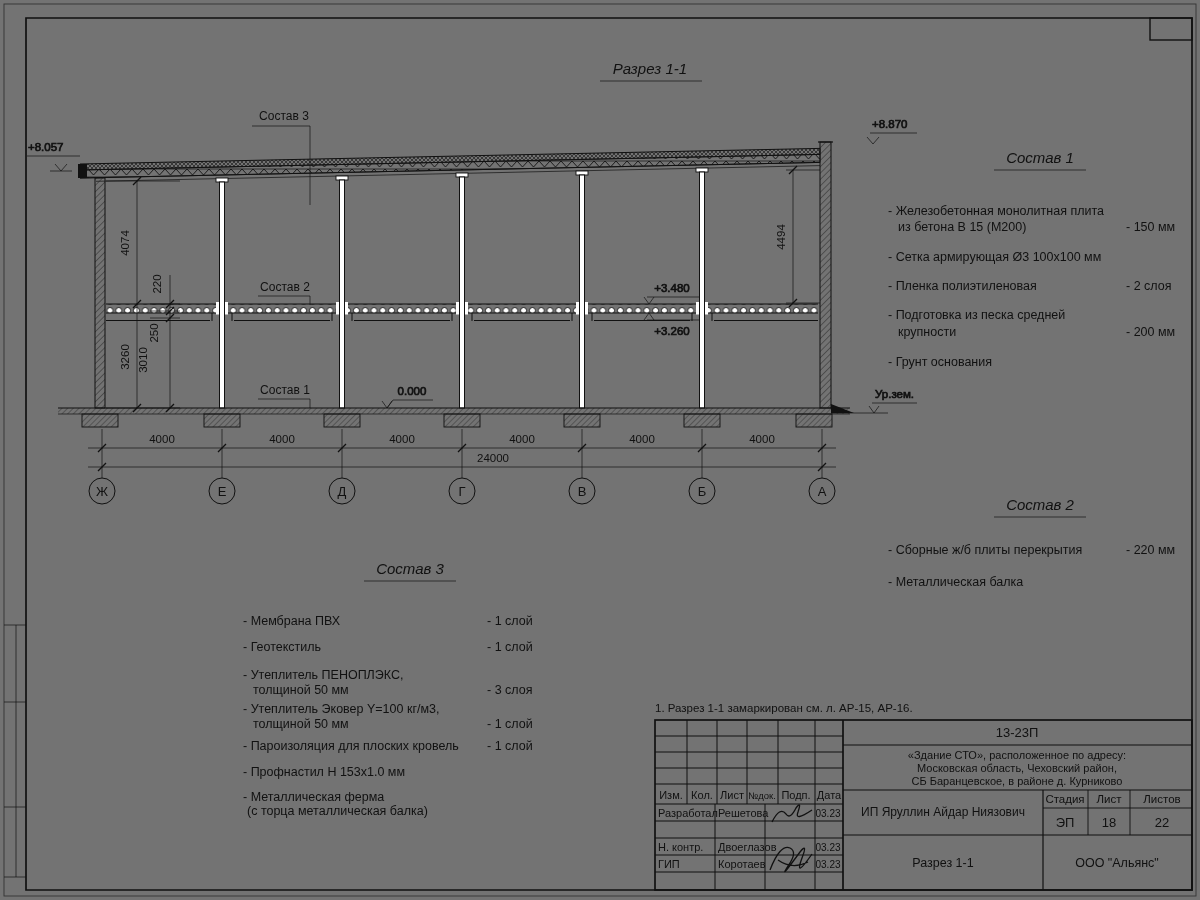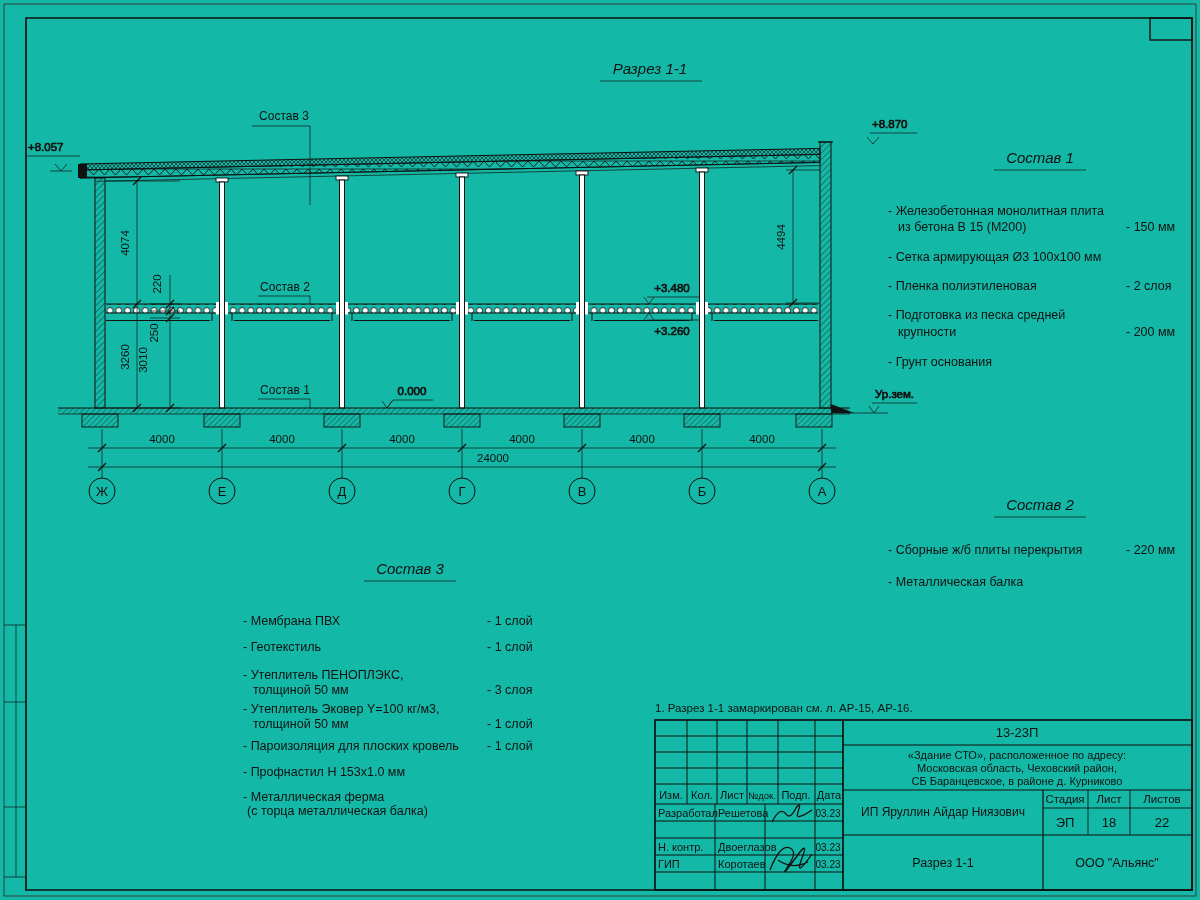--- a/index.html
+++ b/index.html
@@ -1,16 +1,16 @@
 <!DOCTYPE html>
 <html><head>
 <meta charset="utf-8">
 <style>
   html,body{margin:0;padding:0;background:#fff;}
-  #sheet{position:relative;width:1200px;height:900px;background:#14b8a6;overflow:hidden;}
+  #sheet{position:relative;width:1200px;height:900px;background:#737373;overflow:hidden;}
   svg{display:block;}
   text{font-family:"Liberation Sans", sans-serif;fill:#111;}
   .t11{font-size:11px;}
   .t115{font-size:11.5px;}
   .t12{font-size:12px;}
   .t125{font-size:12.5px;}
   .t13{font-size:13px;}
   .t15{font-size:15px;}
   .it{font-style:italic;}
   .mid{text-anchor:middle;}

